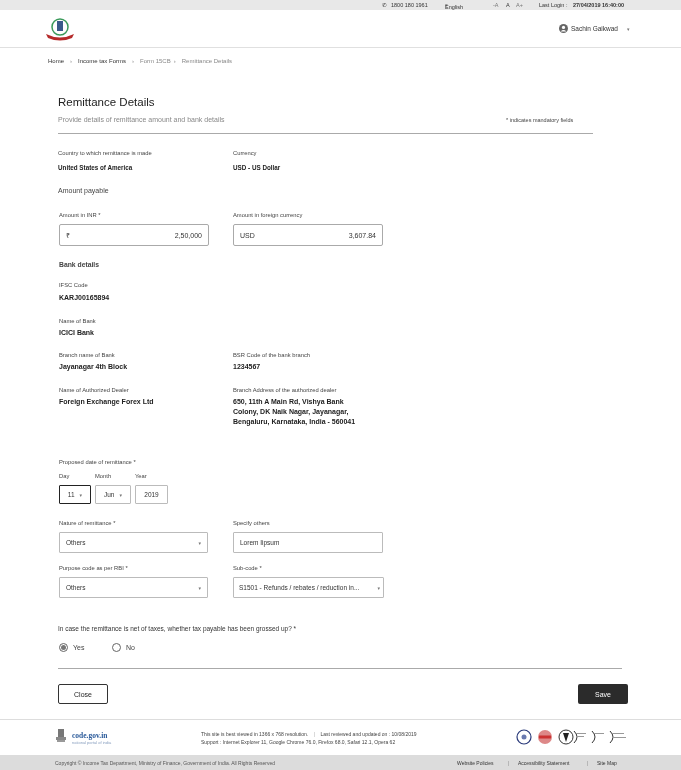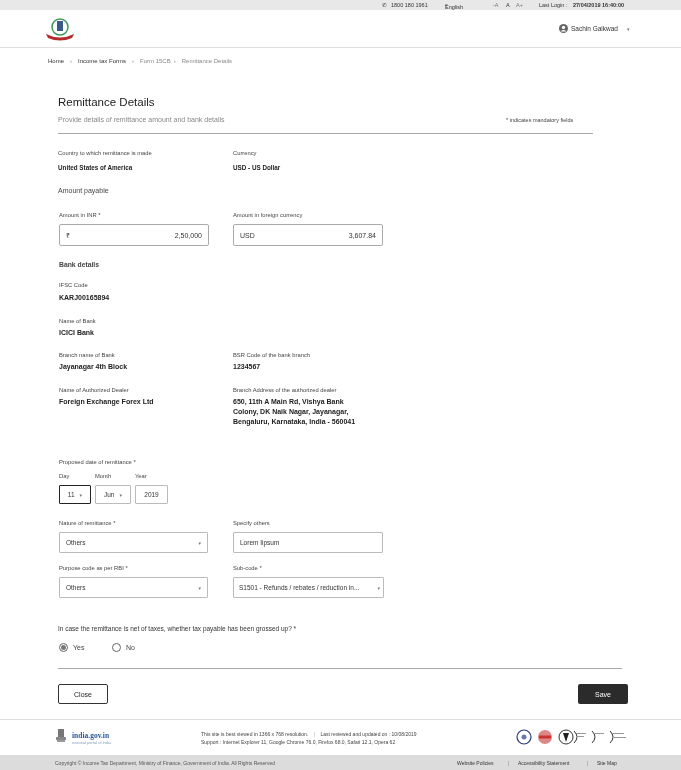--- a/index.html
+++ b/index.html
@@ -170,21 +170,21 @@
 <div class="abs btn-save">Save</div>
 
 <div class="abs footer1"></div>
 <div class="abs" style="left:55px;top:728px">
   <svg width="12" height="16" viewBox="0 0 12 16">
       <rect x="3" y="1" width="6" height="8" fill="#777"></rect>
       <rect x="1" y="9" width="10" height="3" fill="#888"></rect>
       <rect x="2" y="12" width="8" height="2" fill="#999"></rect>
     </svg>
 </div>
-<div class="abs" style="left:72px;top:731px;font-family:'Liberation Serif',serif;font-size:7.5px;color:#2a5a9a;font-weight:bold">india.gov.in</div>
+<div class="abs" style="left:72px;top:731px;font-family:'Liberation Serif',serif;font-size:7.5px;color:#2a5a9a;font-weight:bold">code.gov.in</div>
 <div class="abs" style="left:72px;top:740px;font-size:4px;color:#8aa0c0">national portal of india</div>
 
 <div class="abs ftext" style="left:201px;top:730px">
   <span>This site is best viewed in 1366 x 768 resolution.</span>
   <span style="color:#aaa;margin:0 4px">|</span>
   <span>Last reviewed and updated on : 10/08/2019</span>
 </div>
 <div class="abs ftext" style="left:201px;top:738px">Support : Internet Explorer 11, Google Chrome 76.0,  Firefox 68.0, Safari 12.1, Opera 62</div>
 
 <div class="abs" style="left:516px;top:729px;display:flex;gap:5px;align-items:center">

